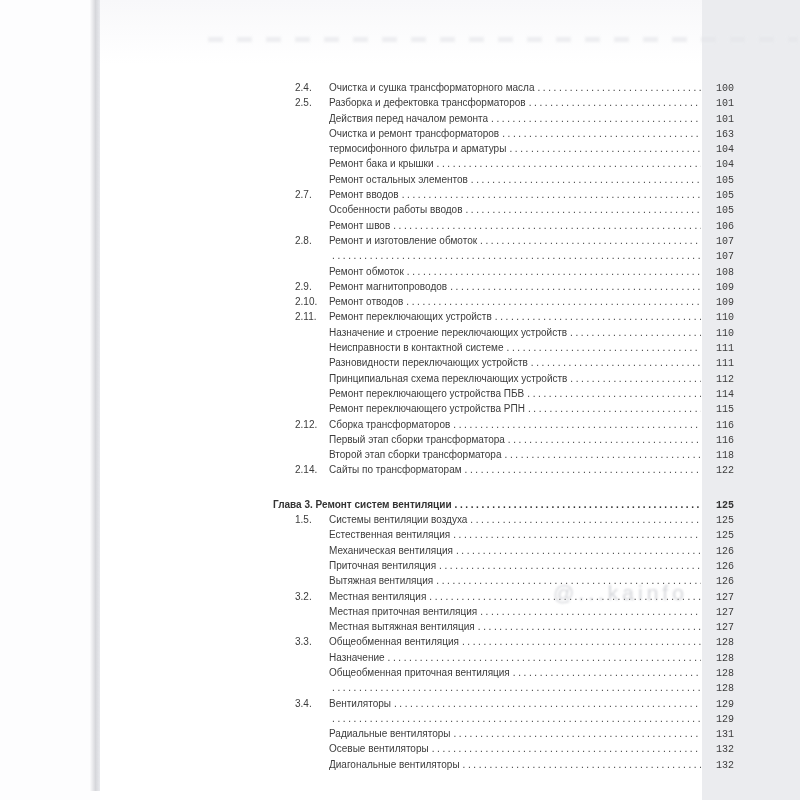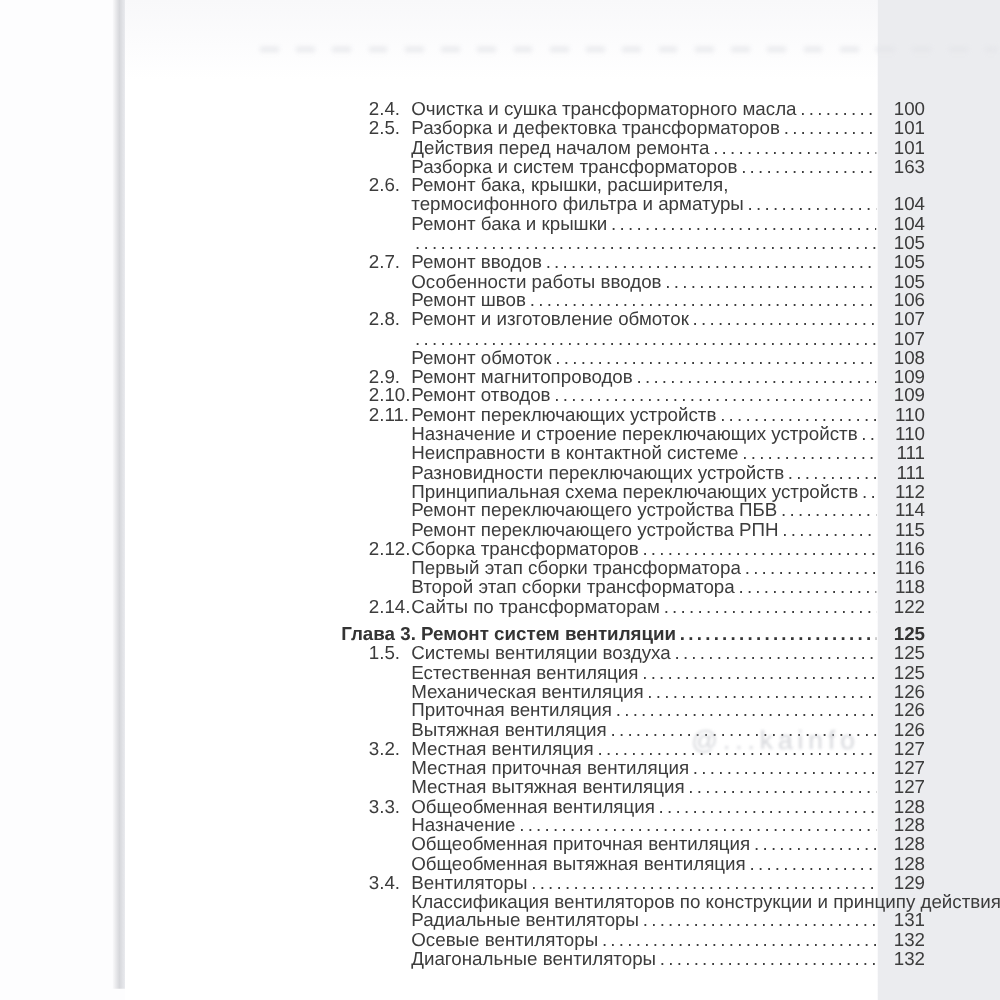--- a/index.html
+++ b/index.html
@@ -31,33 +31,33 @@
   
   .top-band{
     position:absolute;left:108px;top:37px;width:590px;height:5px;
     background:repeating-linear-gradient(90deg,#e4e5e9 0 15px, rgba(255,255,255,0) 15px 29px);
     filter:blur(1.6px);opacity:.65;
   }
 
   
   .toc{
     position:absolute;left:173px;top:80px;width:467px;
-    font-size:15px;line-height:15.3px;color:#3c3c3c;
+    font-size:10px;line-height:15.3px;color:#3c3c3c;
   }
   .row{display:flex;align-items:baseline;height:15.3px;white-space:nowrap;}
   .row--section,.row--sub,.row--cont{padding-left:22px;}
   .num{flex:none;width:34px;}
   .title{flex:none;}
-  .row--chapter{font-weight:bold;color:#343434;margin-top:7px;}
+  .row--chapter{font-weight:bold;color:#343434;margin-top:19px;}
   .leader{flex:1 1 0;min-width:0;overflow:hidden;margin-left:3px;}
   .leader::after{
     content:"........................................................................................................................";
     letter-spacing:2.6px;
   }
-  .pg{flex:none;min-width:30px;padding-left:9px;text-align:right;}
+  .pg{flex:none;min-width:30px;padding-left:9px;text-align:center;font-family:Liberation Mono, monospace;}
 
   
   .watermark{
     position:absolute;left:553px;top:581px;width:300px;
     font-size:21px;letter-spacing:4px;color:#c7c9cf;
     filter:blur(1.1px);opacity:.75;
     pointer-events:none;
   }
 </style>
 </head>
@@ -81,43 +81,39 @@
     <span class="pg">101</span>
   </div>
         <div class="row row--sub">
     <span class="num"></span>
     <span class="title">Действия перед началом ремонта</span>
     <span class="leader"></span>
     <span class="pg">101</span>
   </div>
         <div class="row row--sub">
     <span class="num"></span>
-    <span class="title">Разборка и систем трансформаторов</span>
+    <span class="title">Очистка и ремонт трансформаторов</span>
     <span class="leader"></span>
     <span class="pg">163</span>
   </div>
-        <div class="row row--section no-leader">
-    <span class="num">2.6.</span>
-    <span class="title">Ремонт бака, крышки, расширителя,</span>
-
-  </div>
         <div class="row row--cont">
     <span class="num"></span>
     <span class="title">термосифонного фильтра и арматуры</span>
     <span class="leader"></span>
     <span class="pg">104</span>
   </div>
         <div class="row row--sub">
     <span class="num"></span>
     <span class="title">Ремонт бака и крышки</span>
     <span class="leader"></span>
     <span class="pg">104</span>
   </div>
         <div class="row row--sub">
     <span class="num"></span>
+    <span class="title">Ремонт остальных элементов</span>
     <span class="leader"></span>
     <span class="pg">105</span>
   </div>
         <div class="row row--section">
     <span class="num">2.7.</span>
     <span class="title">Ремонт вводов</span>
     <span class="leader"></span>
     <span class="pg">105</span>
   </div>
         <div class="row row--sub">
@@ -294,33 +290,31 @@
     <span class="pg">128</span>
   </div>
         <div class="row row--sub">
     <span class="num"></span>
     <span class="title">Общеобменная приточная вентиляция</span>
     <span class="leader"></span>
     <span class="pg">128</span>
   </div>
         <div class="row row--sub">
     <span class="num"></span>
-    <span class="title">Общеобменная вытяжная вентиляция</span>
     <span class="leader"></span>
     <span class="pg">128</span>
   </div>
         <div class="row row--section">
     <span class="num">3.4.</span>
     <span class="title">Вентиляторы</span>
     <span class="leader"></span>
     <span class="pg">129</span>
   </div>
         <div class="row row--sub">
     <span class="num"></span>
-    <span class="title">Классификация вентиляторов по конструкции и принципу действия</span>
     <span class="leader"></span>
     <span class="pg">129</span>
   </div>
         <div class="row row--sub">
     <span class="num"></span>
     <span class="title">Радиальные вентиляторы</span>
     <span class="leader"></span>
     <span class="pg">131</span>
   </div>
         <div class="row row--sub">

